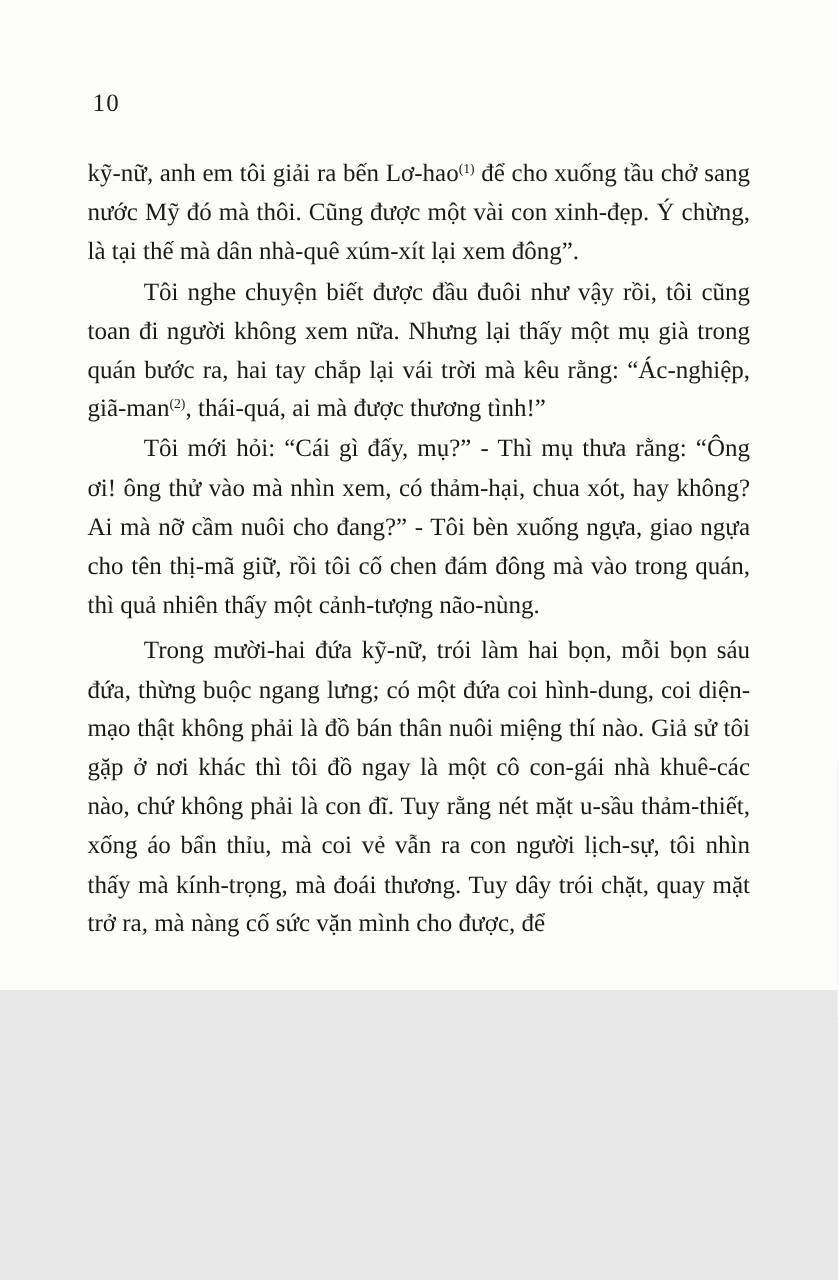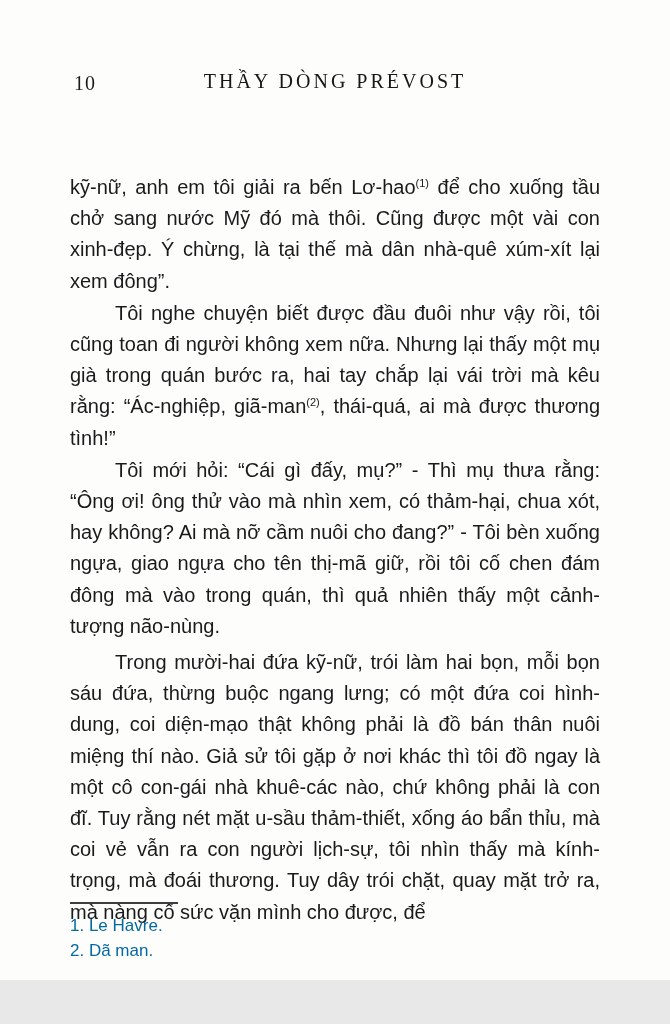--- a/index.html
+++ b/index.html
@@ -3,21 +3,21 @@
 <meta charset="utf-8">
 <style>
   html, body {
     margin: 0;
     padding: 0;
     background: #e8e8e8;
   }
   .page {
     position: relative;
     width: 670px;
-    height: 980px;
+    height: 792px;
     margin: 0 auto;
     background: #fdfdfc;
     overflow: hidden;
     color: #1a1a1a;
   }
   .page-header {
     position: absolute;
     top: 70px;
     left: 70px;
     width: 530px;
@@ -38,26 +38,25 @@
     font-size: 20px;
     letter-spacing: 3px;
     color: #171717;
     white-space: nowrap;
   }
   .body-text {
     position: absolute;
     top: 124px;
     left: 70px;
     width: 530px;
-    font-family: Liberation Sans, sans-serif;
+    font-family: Liberation Serif, serif;
     font-size: 20px;
     line-height: 31.2px;
     text-align: justify;
     color: #1a1a1a;
-    margin-top: 48px;
   }
   .para {
     margin: 0;
     padding: 0;
   }
   .para.indent {
     text-indent: 45px;
   }
   .para + .para {
     margin-top: 1px;
@@ -91,21 +90,20 @@
     margin: 0;
   }
 </style>
 </head>
 <body>
 
 <div class="page">
 
   <div class="page-header">
     <span class="page-number">10</span>
-    <span class="running-title">THẦY DÒNG PRÉVOST</span>
   </div>
 
   <div class="body-text">
 
     <p class="para"><span>kỹ-nữ, anh em tôi giải ra bến Lơ-hao</span><sup class="fn-ref">(1)</sup><span> để cho xuống tầu chở sang nước Mỹ đó mà thôi. Cũng được một vài con xinh-đẹp. Ý chừng, là tại thế mà dân nhà-quê xúm-xít lại xem đông”.</span></p>
 
     <p class="para indent"><span>Tôi nghe chuyện biết được đầu đuôi như vậy rồi, tôi cũng toan đi người không xem nữa. Nhưng lại thấy một mụ già trong quán bước ra, hai tay chắp lại vái trời mà kêu rằng: “Ác-nghiệp, giã-man</span><sup class="fn-ref">(2)</sup><span>, thái-quá, ai mà được thương tình!”</span></p>
 
     <p class="para indent"><span>Tôi mới hỏi: “Cái gì đấy, mụ?” - Thì mụ thưa rằng: “Ông ơi! ông thử vào mà nhìn xem, có thảm-hại, chua xót, hay không? Ai mà nỡ cầm nuôi cho đang?” - Tôi bèn xuống ngựa, giao ngựa cho tên thị-mã giữ, rồi tôi cố chen đám đông mà vào trong quán, thì quả nhiên thấy một cảnh-tượng não-nùng.</span></p>
 

